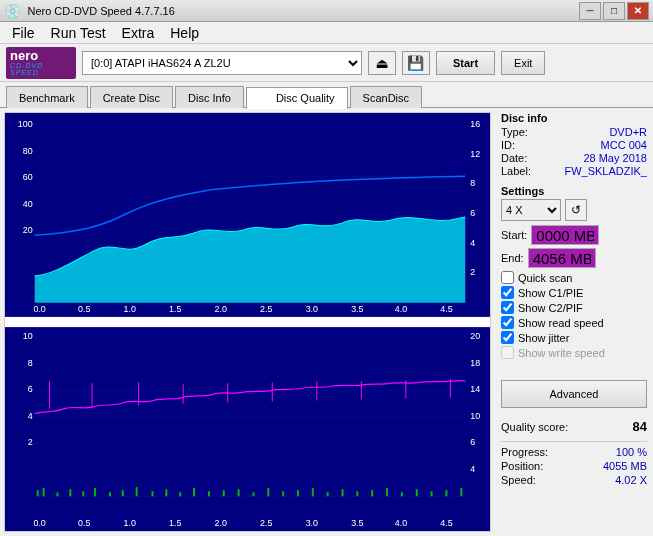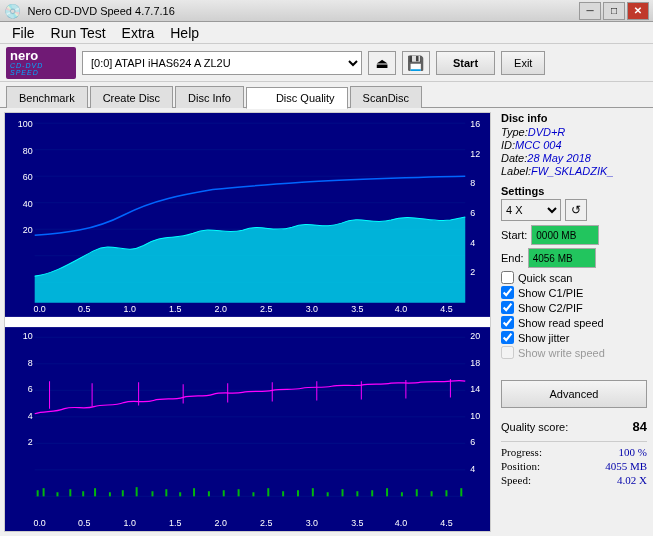--- a/index.html
+++ b/index.html
@@ -140,21 +140,21 @@
     .side-panel {
       width: 158px;
       padding: 4px 6px;
       display: flex;
       flex-direction: column;
       gap: 3px;
     }
     
     .disc-info-section { margin-bottom: 4px; }
     .section-label { font-weight: bold; font-size: 11px; margin-bottom: 2px; color: #000; }
-    .info-row { display: flex; font-size: 11px; margin-bottom: 1px; font-style: italic; }
+    .info-row { display: flex; justify-content: space-between; font-size: 11px; margin-bottom: 1px; }
     .info-key { color: #000; }
     .info-val { color: #0000cc; font-weight: normal; }
     
     .settings-section { margin-bottom: 4px; }
     .speed-row { display: flex; gap: 4px; margin-bottom: 4px; }
     .speed-select {
       width: 60px; height: 22px;
       border: 1px solid #999;
       font-size: 11px;
     }
@@ -162,23 +162,23 @@
       width: 22px; height: 22px;
       border: 1px solid #999;
       background: #f0f0f0;
       cursor: pointer;
       display: flex; align-items: center; justify-content: center;
       font-size: 12px;
     }
     .mb-input {
       width: 68px; height: 20px;
       border: 1px solid #aaa;
-      font-size: 10px;
+      font-size: 15px;
       padding: 0 4px;
-      background: #22c55e;
+      background: #a21caf;
     }
     .mb-row { display: flex; align-items: center; gap: 4px; margin-bottom: 3px; font-size: 11px; }
     
     .checkbox-row {
       display: flex; align-items: center; gap: 4px;
       font-size: 11px; margin-bottom: 2px;
     }
     .checkbox-row input[type=checkbox] { width: 13px; height: 13px; }
     
     .advanced-btn {
@@ -441,21 +441,21 @@
         <span style="color:#999;">Show write speed</span>
       </div>
       <button class="advanced-btn">Advanced</button>
     </div>
 
     <div class="quality-score-row">
       <span>Quality score:</span>
       <span class="quality-score-val">84</span>
     </div>
 
-    <div style="margin-top:4px; border-top: 1px solid #ccc; padding-top: 4px; font-family: Liberation Serif, serif;">
+    <div style="margin-top:4px; border-top: 1px solid #ccc; padding-top: 4px;">
       <div class="progress-row">
         <span>Progress:</span>
         <span class="progress-val">100 %</span>
       </div>
       <div class="progress-row">
         <span>Position:</span>
         <span class="progress-val">4055 MB</span>
       </div>
       <div class="progress-row">
         <span>Speed:</span>

